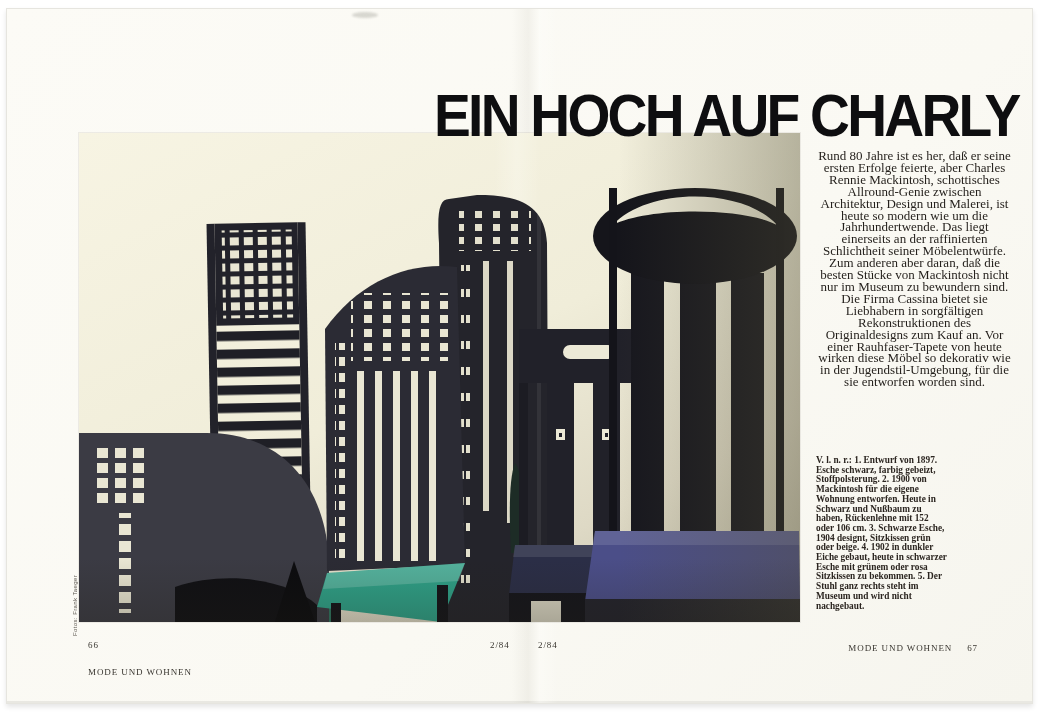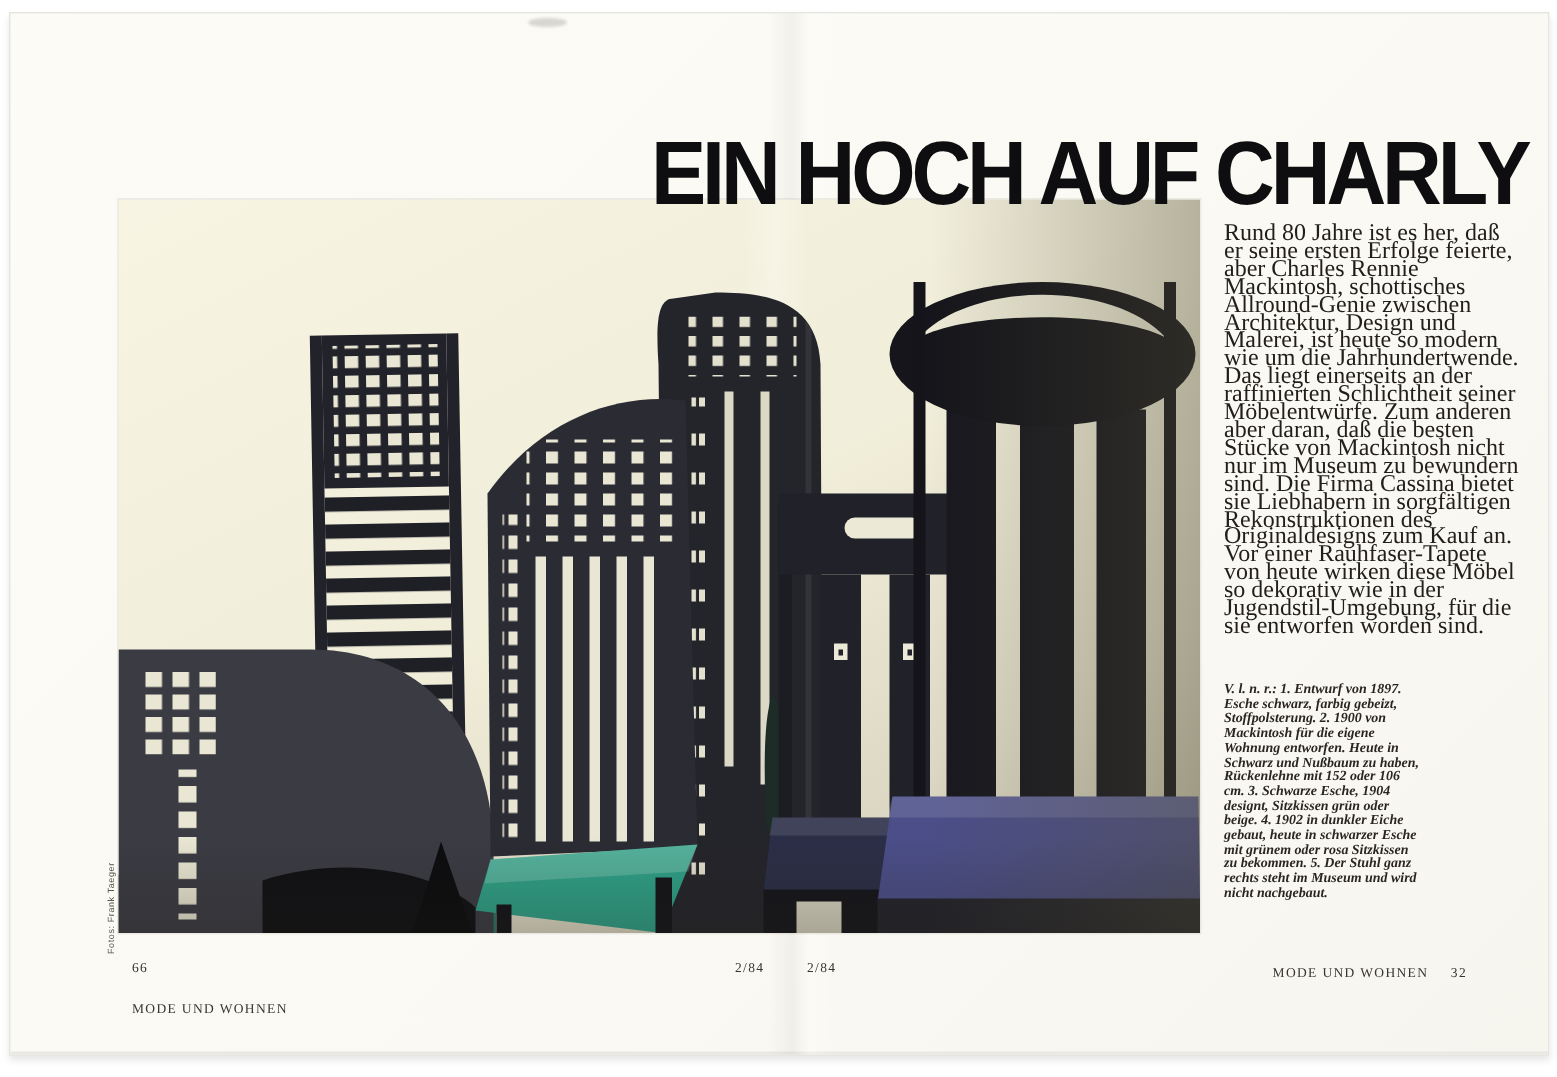--- a/index.html
+++ b/index.html
@@ -12,24 +12,24 @@
           background:linear-gradient(90deg,rgba(0,0,0,0) 0%,rgba(120,115,95,0.07) 35%,rgba(255,255,252,0.35) 60%,rgba(0,0,0,0) 100%);
           pointer-events:none;}
   .photo{position:absolute;left:79px;top:133px;width:721px;height:489px;
          box-shadow:0 0 0 1px rgba(60,55,35,0.08);}
   .photo svg{display:block;}
   .headline{position:absolute;left:434px;top:86px;
             font-family:"Liberation Sans",sans-serif;font-weight:700;
             font-size:60px;line-height:1;letter-spacing:-3px;color:#0e0e10;
             transform:scaleX(0.92);transform-origin:left top;white-space:nowrap;z-index:5;}
   .bodycol{position:absolute;left:816px;top:150px;width:197px;
-           font-size:16px;line-height:11.9px;color:#221e1a;text-align:left;
+           font-size:13px;line-height:11.9px;color:#221e1a;text-align:center;
            hyphens:auto;}
   .captioncol{position:absolute;left:816px;top:456px;width:132px;
-              font-style:italic;font-weight:700;font-size:9.3px;line-height:9.7px;
+              font-weight:700;font-size:9.3px;line-height:9.7px;
               color:#2b2520;hyphens:auto;}
   .footer{font-size:9px;letter-spacing:0.9px;color:#38352f;}
   .footer-left{position:absolute;left:88px;top:640px;display:flex;gap:17px;flex-direction:column;}
   .issue-left{position:absolute;left:490px;top:640px;}
   .issue-right{position:absolute;left:538px;top:640px;}
   .footer-right{position:absolute;right:60px;top:643px;display:flex;gap:15px;}
   .credit{position:absolute;left:72px;top:636px;transform:rotate(-90deg);
           transform-origin:left top;font-family:"Liberation Sans",sans-serif;
           font-size:6px;letter-spacing:0.4px;color:#5a554d;white-space:nowrap;}
   .smudge{position:absolute;left:352px;top:12px;width:26px;height:6px;border-radius:50%;
@@ -218,16 +218,16 @@
 <div class="footer footer-left">
   <span>66</span>
   <span>MODE UND WOHNEN</span>
 </div>
 
 <div class="footer issue-left">2/84</div>
 <div class="footer issue-right">2/84</div>
 
 <div class="footer footer-right">
   <span>MODE UND WOHNEN</span>
-  <span>32</span>
+  <span>67</span>
 </div>
 
 <div class="smudge"></div>
 
 </body></html>

